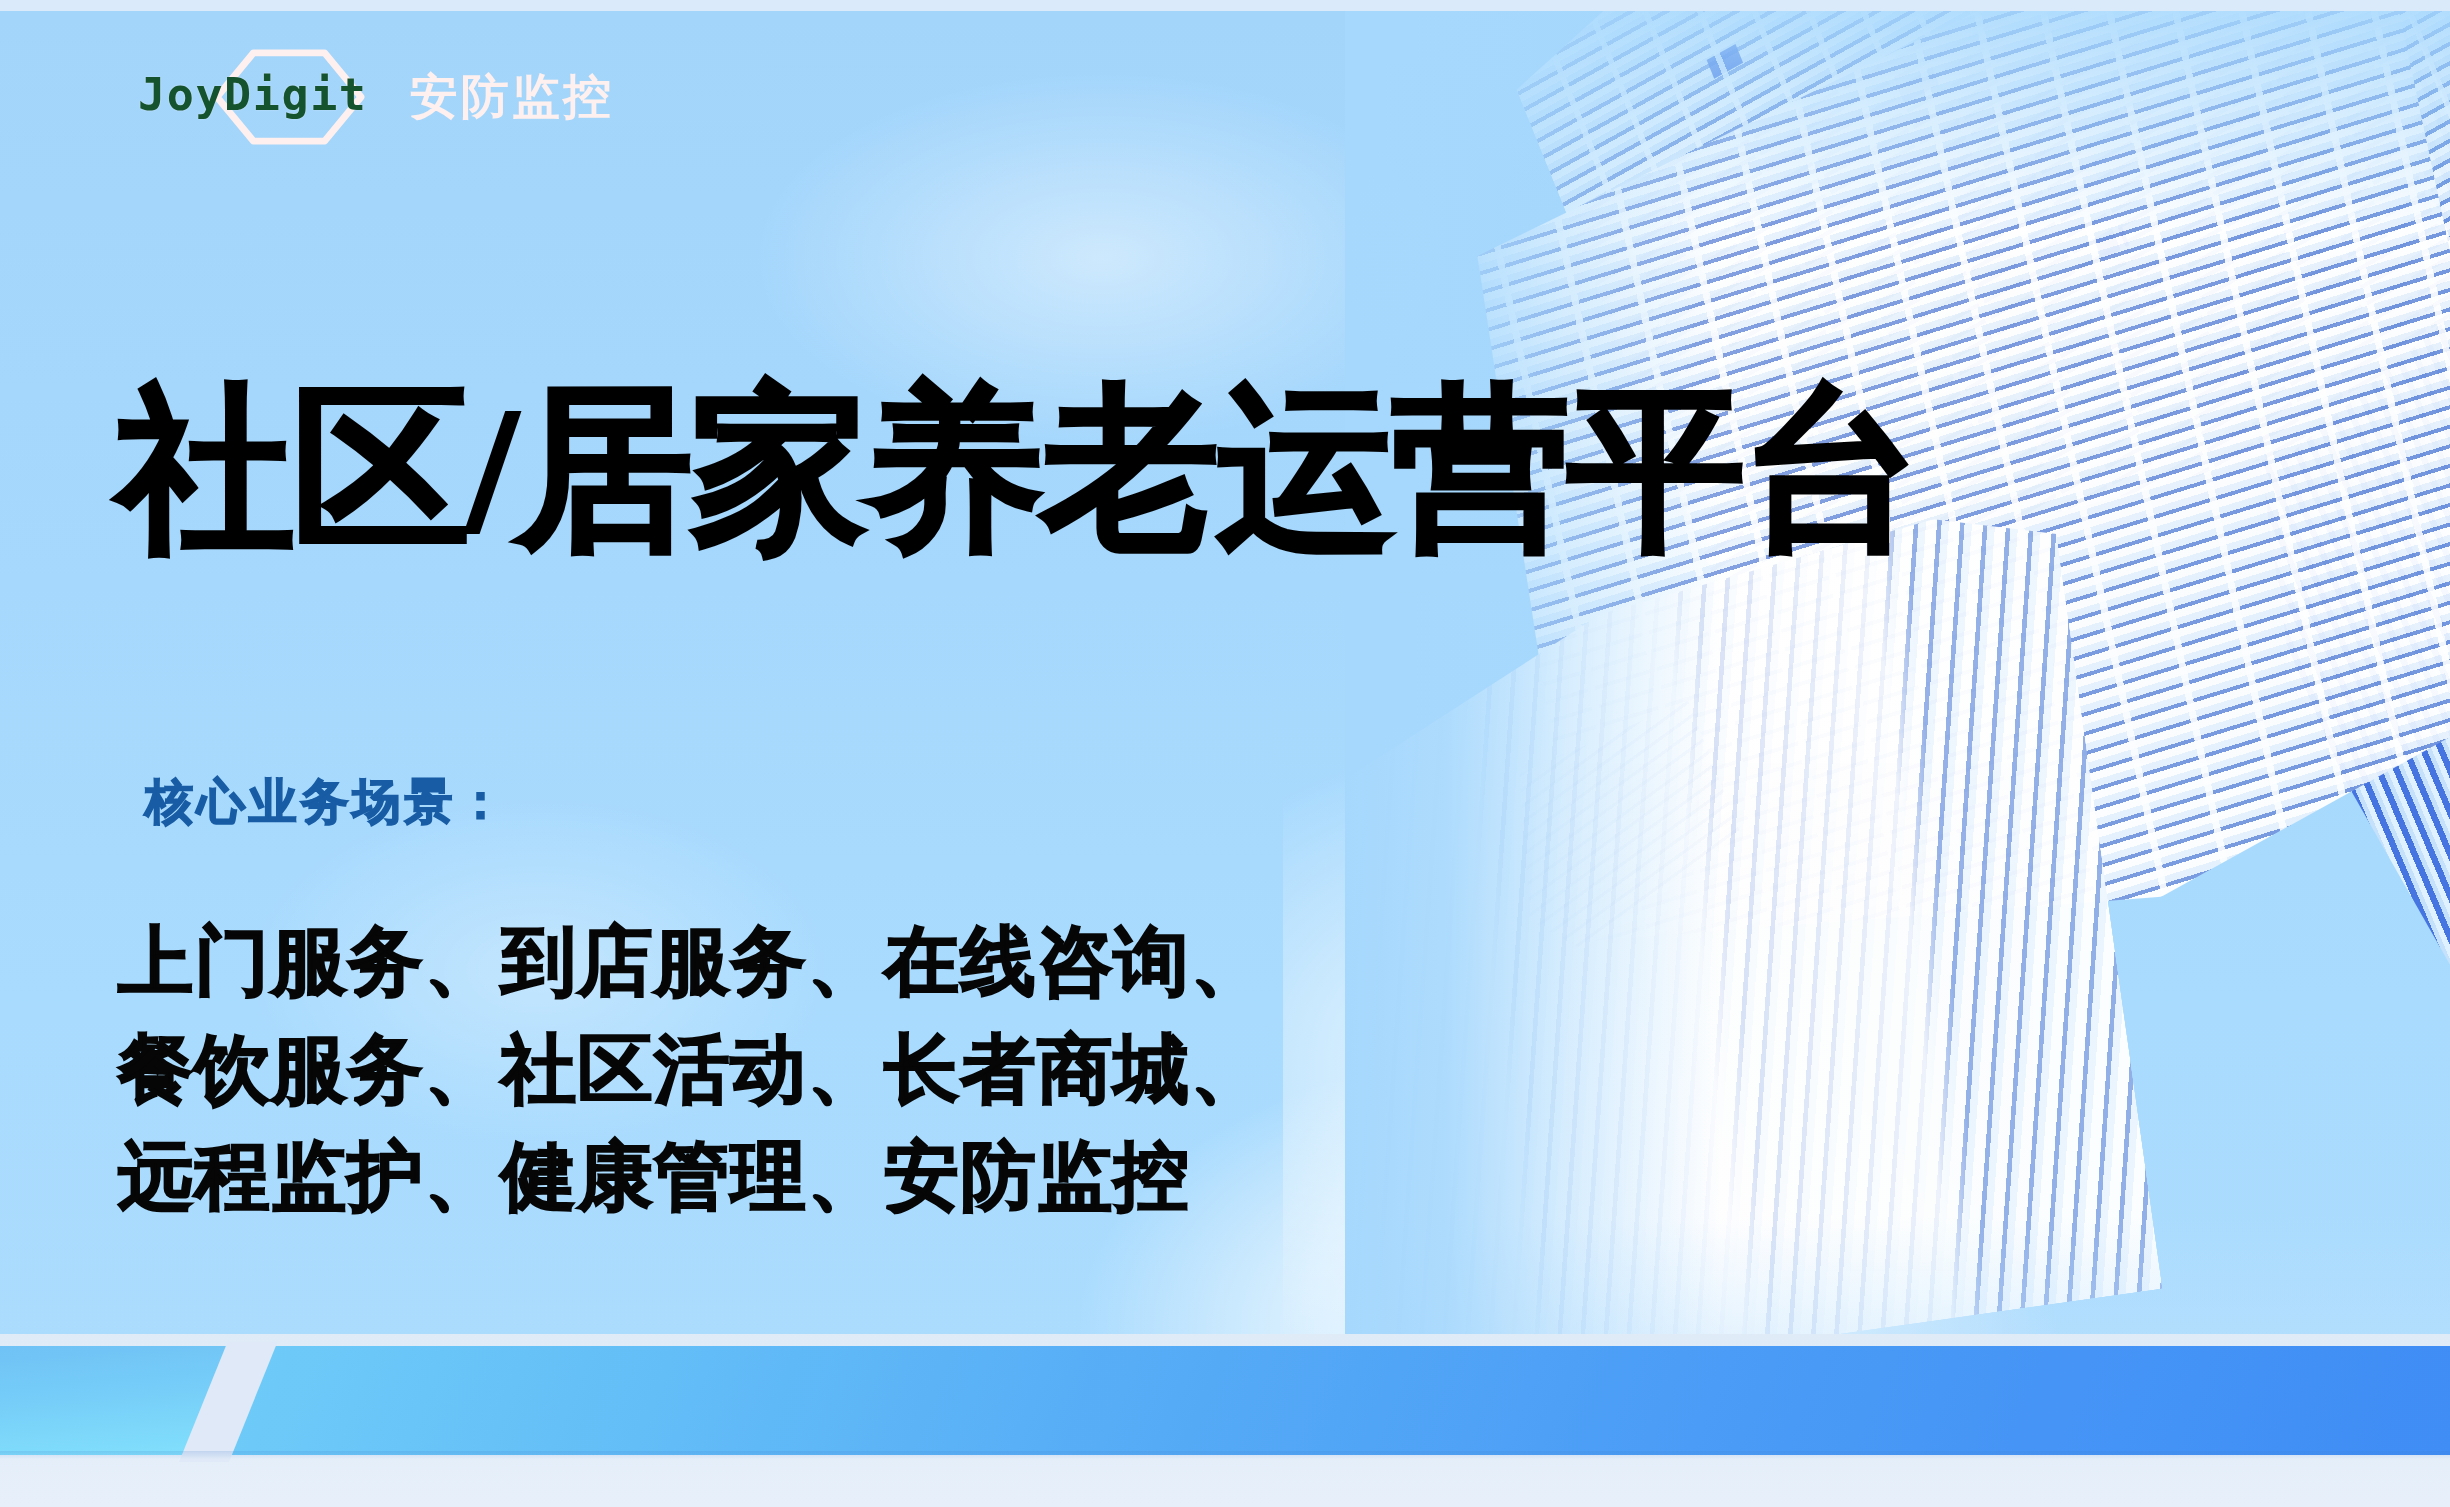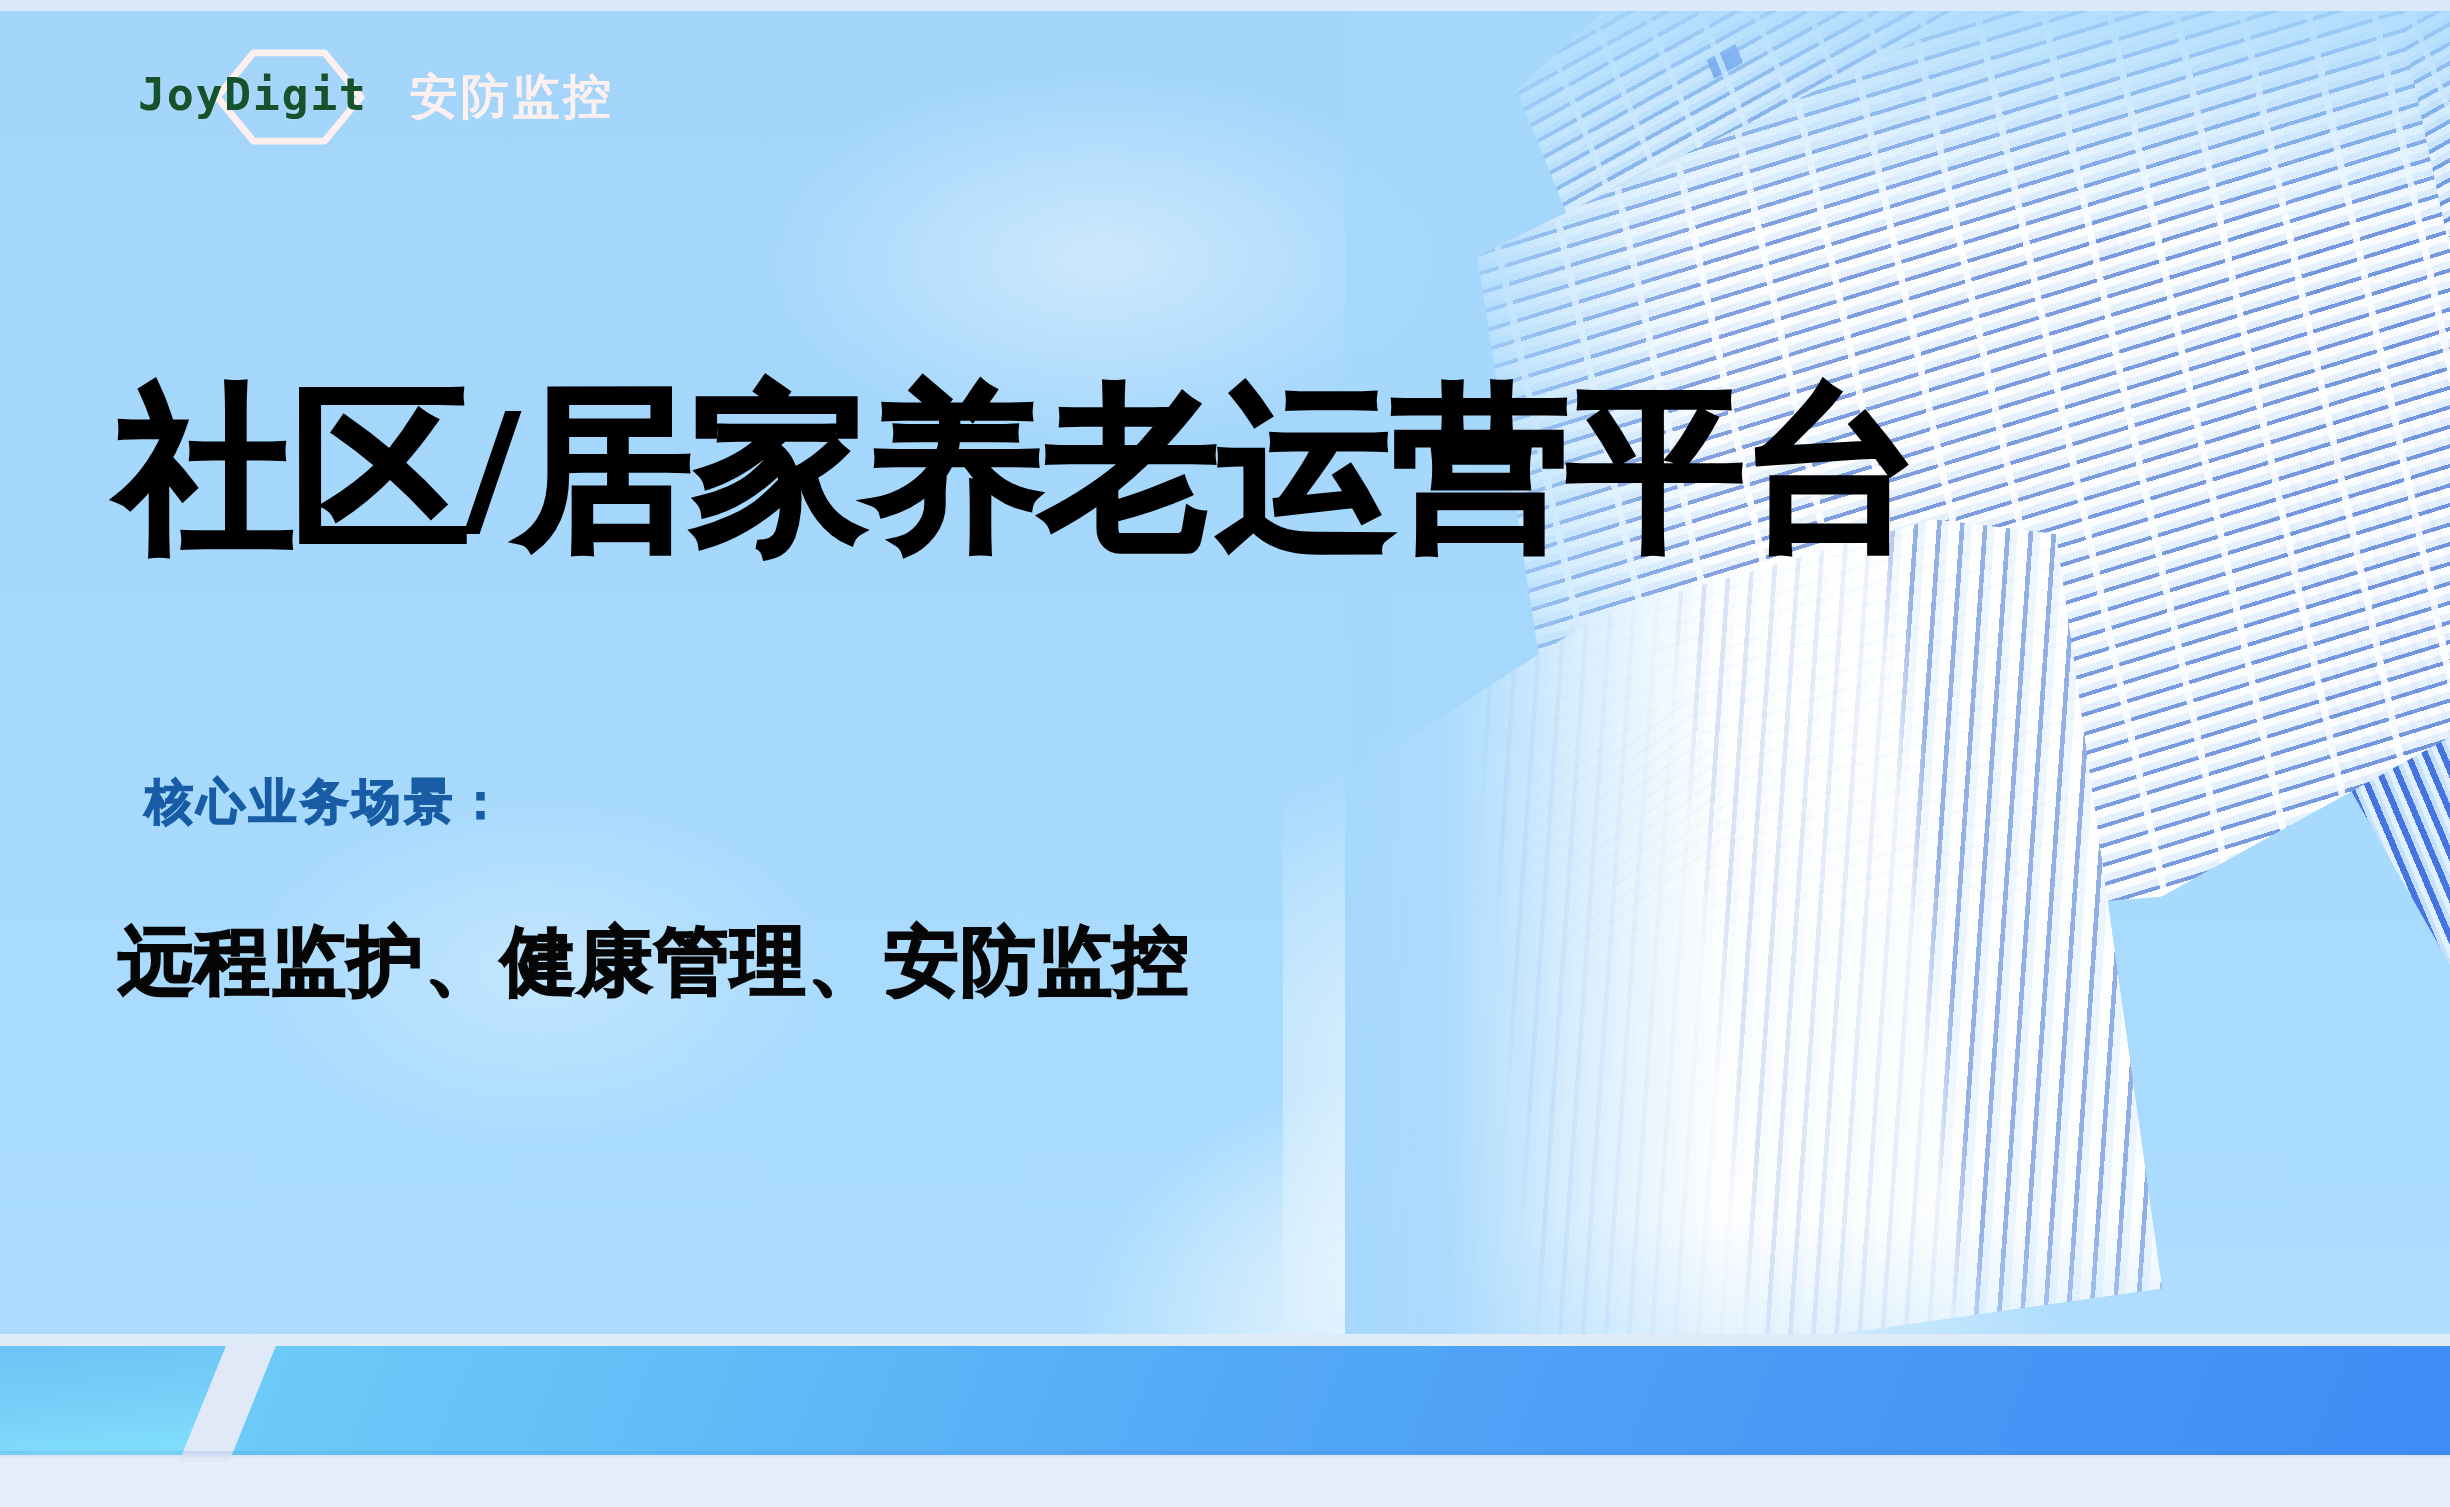--- a/index.html
+++ b/index.html
@@ -259,20 +259,22 @@
       <div class="logo-word">JoyDigit</div>
     </div>
     <div class="logo-cn">安防监控</div>
   </div>
 
   <h1 class="headline">社区/居家养老运营平台</h1>
 
   <div class="section-label">核心业务场景：</div>
 
   <div class="scenarios">
+    <div class="scenario-line">上门服务、到店服务、在线咨询、</div>
+    <div class="scenario-line">餐饮服务、社区活动、长者商城、</div>
     <div class="scenario-line">远程监护、健康管理、安防监控</div>
   </div>
 
   <div class="band-zone">
     <div class="band-main"></div>
     <div class="band-left"></div>
     <div class="band-gap"></div>
     <div class="band-shadow"></div>
   </div>
 

